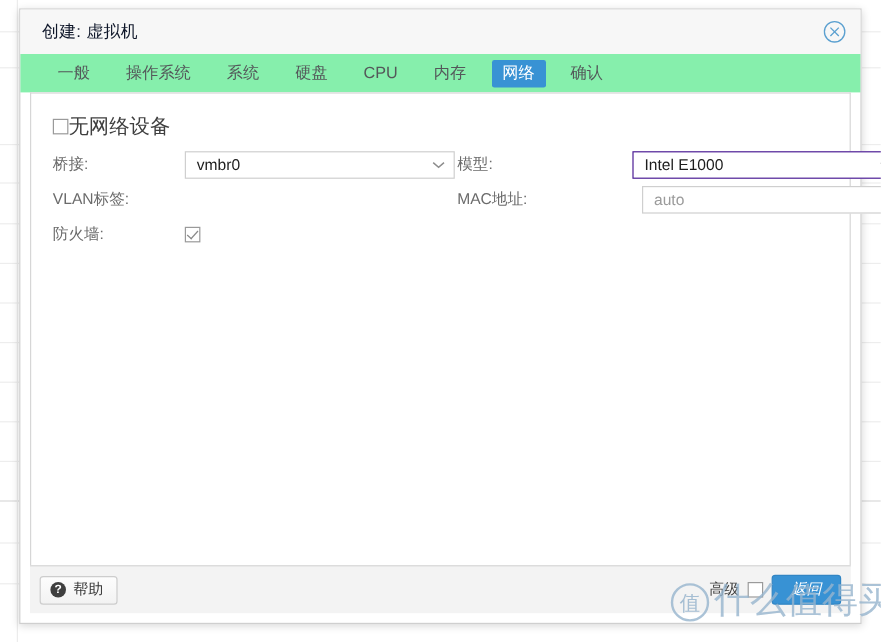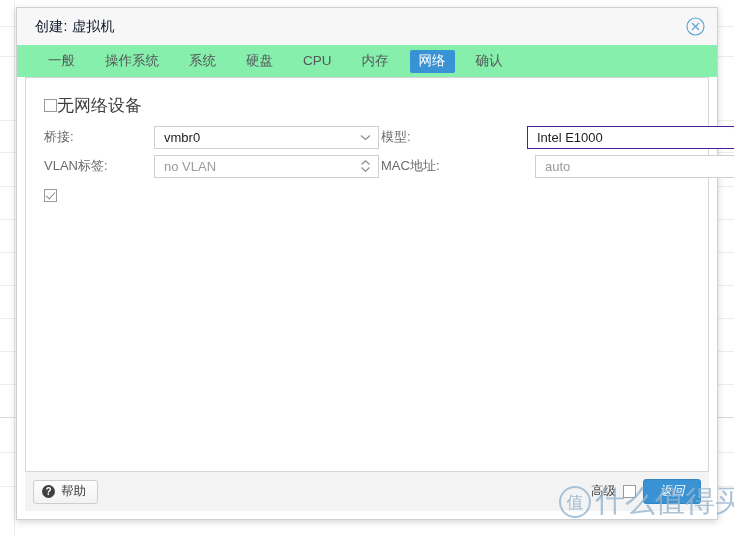--- a/index.html
+++ b/index.html
@@ -366,32 +366,24 @@
           <span class="caret">
             <svg width="11" height="7" viewBox="0 0 11 7">
                 <polyline points="1,1.5 5.5,5.5 10,1.5" fill="none" stroke="#8d8d8d" stroke-width="1.2"></polyline>
               </svg>
           </span>
         </div>
       </div>
 
       <div class="frow" style="left:18px; top:76px;">
         <span class="flabel" style="width:110px;">VLAN标签:</span>
-        <div class="field" style="width:225px;">
-          <span class="fval placeholder">no VLAN</span>
-          <span class="caret">
-            <svg width="11" height="14" viewBox="0 0 11 14">
-              <polyline points="1.5,5.5 5.5,1.8 9.5,5.5" fill="none" stroke="#8d8d8d" stroke-width="1.2"></polyline>
-              <polyline points="1.5,8.5 5.5,12.2 9.5,8.5" fill="none" stroke="#8d8d8d" stroke-width="1.2"></polyline>
-            </svg>
-          </span>
-        </div>
       </div>
 
       <div class="frow" style="left:18px; top:105px;">
+        <span class="flabel" style="width:110px;">防火墙:</span>
         <span class="chk checked"></span>
       </div>
 
       <div class="frow" style="left:355px; top:47px;">
         <span class="flabel" style="width:110px;">模型:</span>
         <div class="field focused" style="width:225px;">
           <span class="fval">Intel E1000</span>
           <span class="caret">
             <svg width="11" height="7" viewBox="0 0 11 7">
                 <polyline points="1,1.5 5.5,5.5 10,1.5" fill="none" stroke="#8d8d8d" stroke-width="1.2"></polyline>

